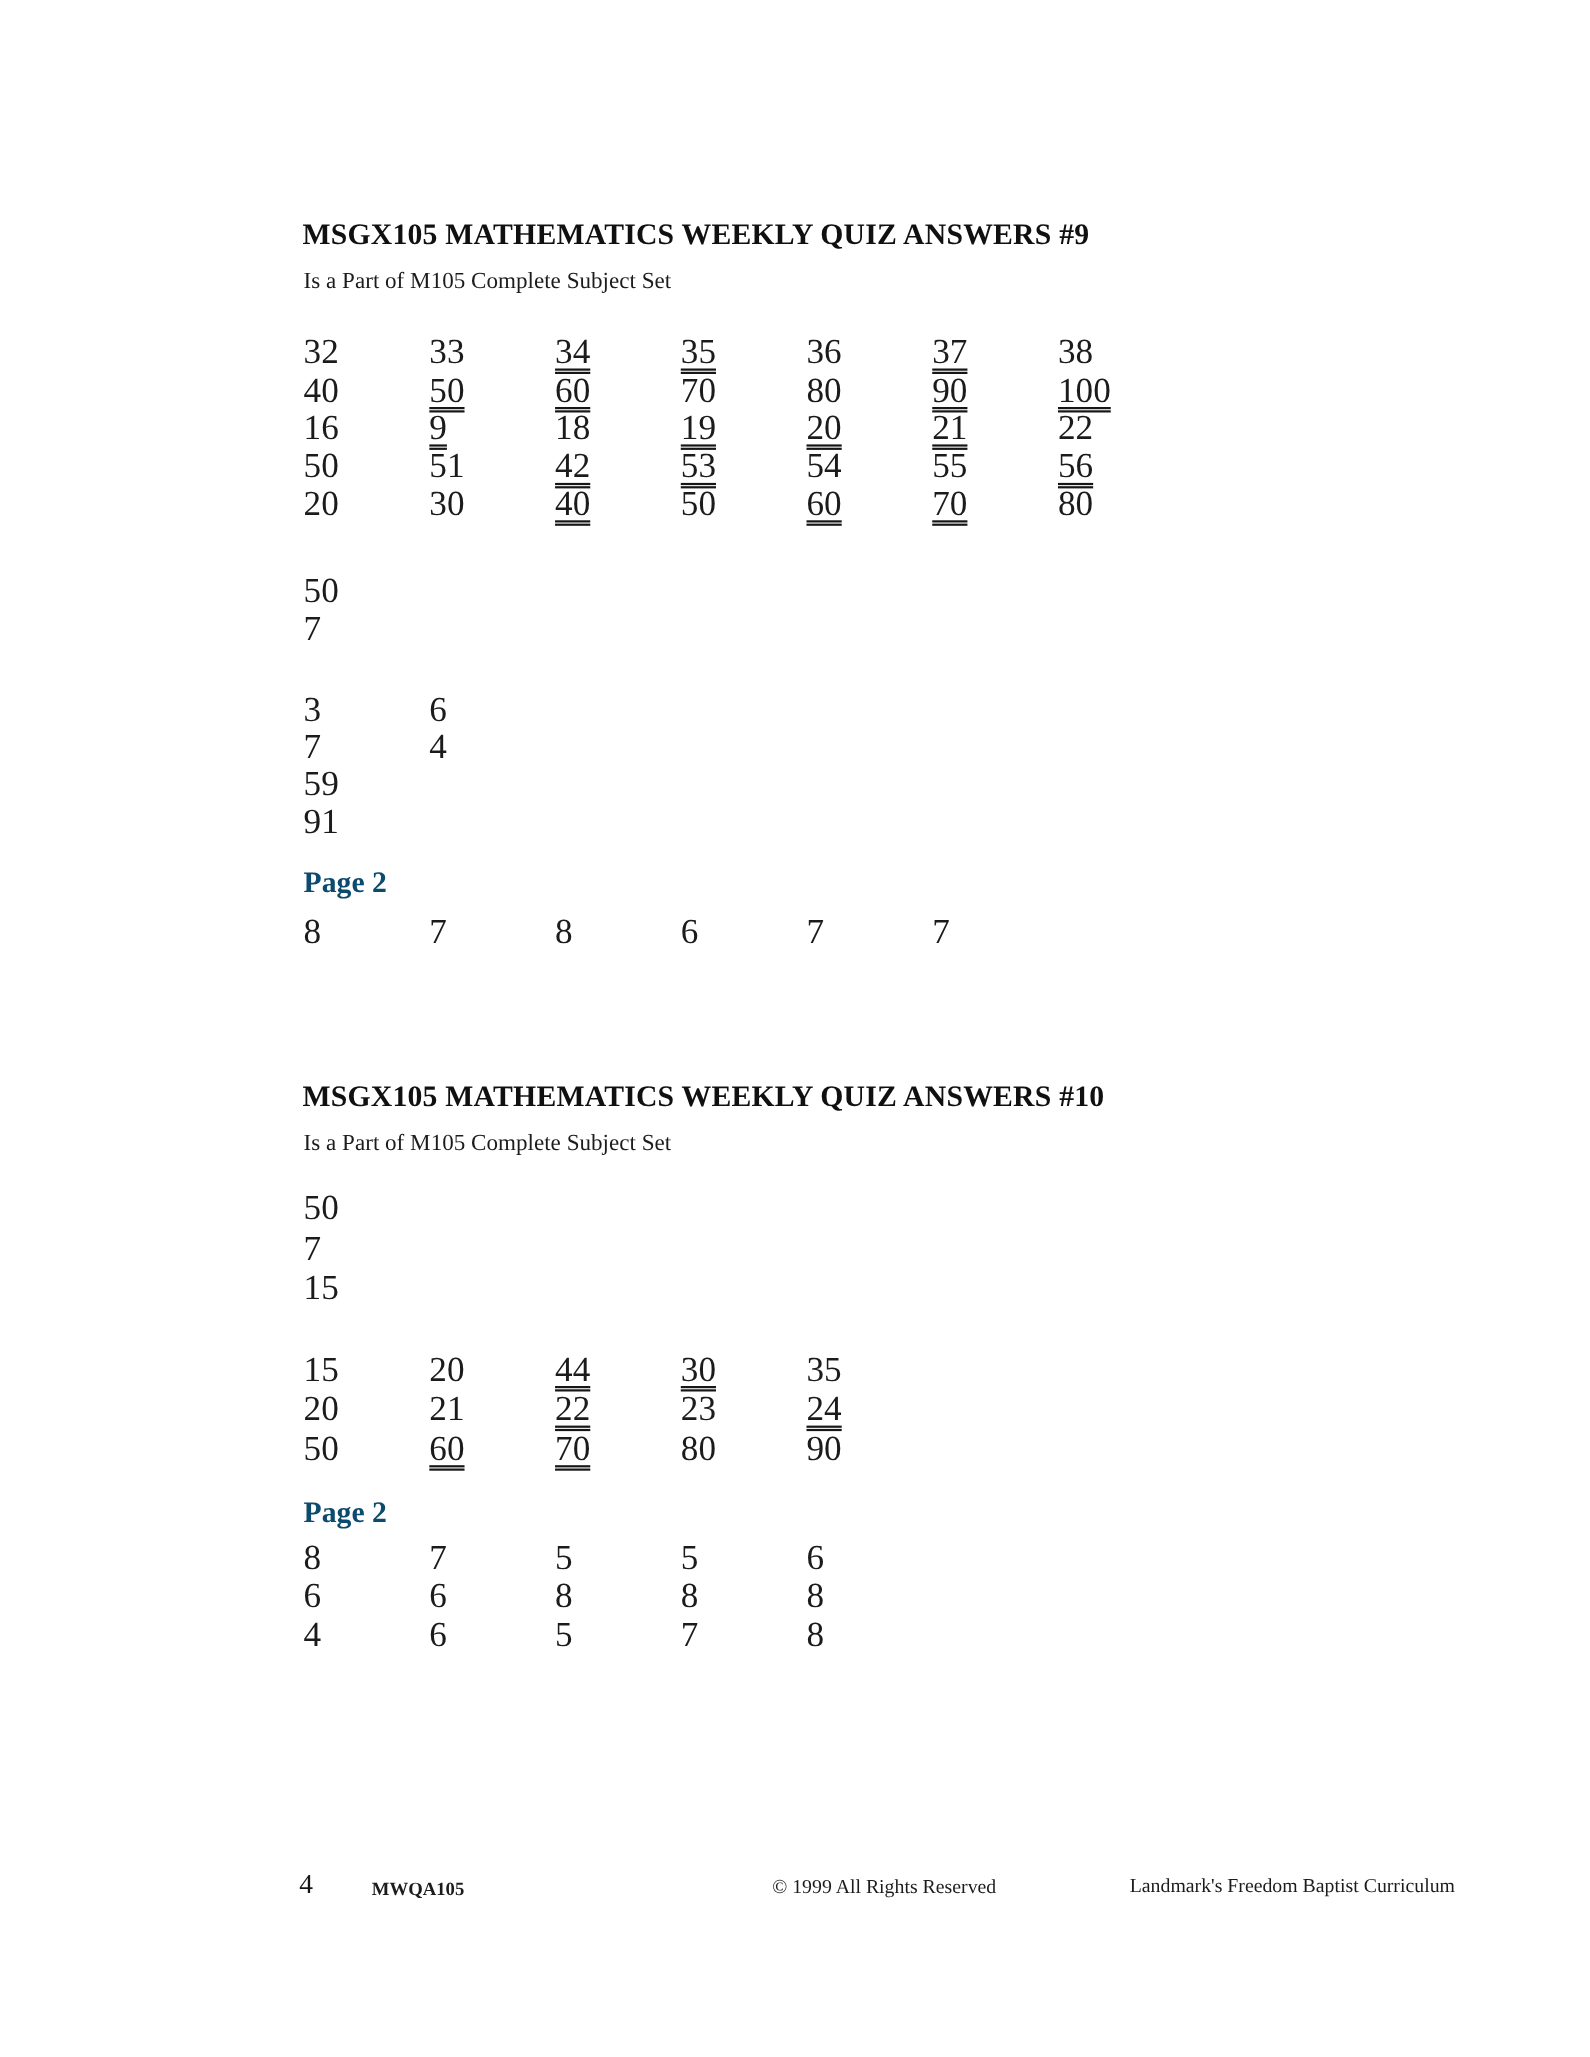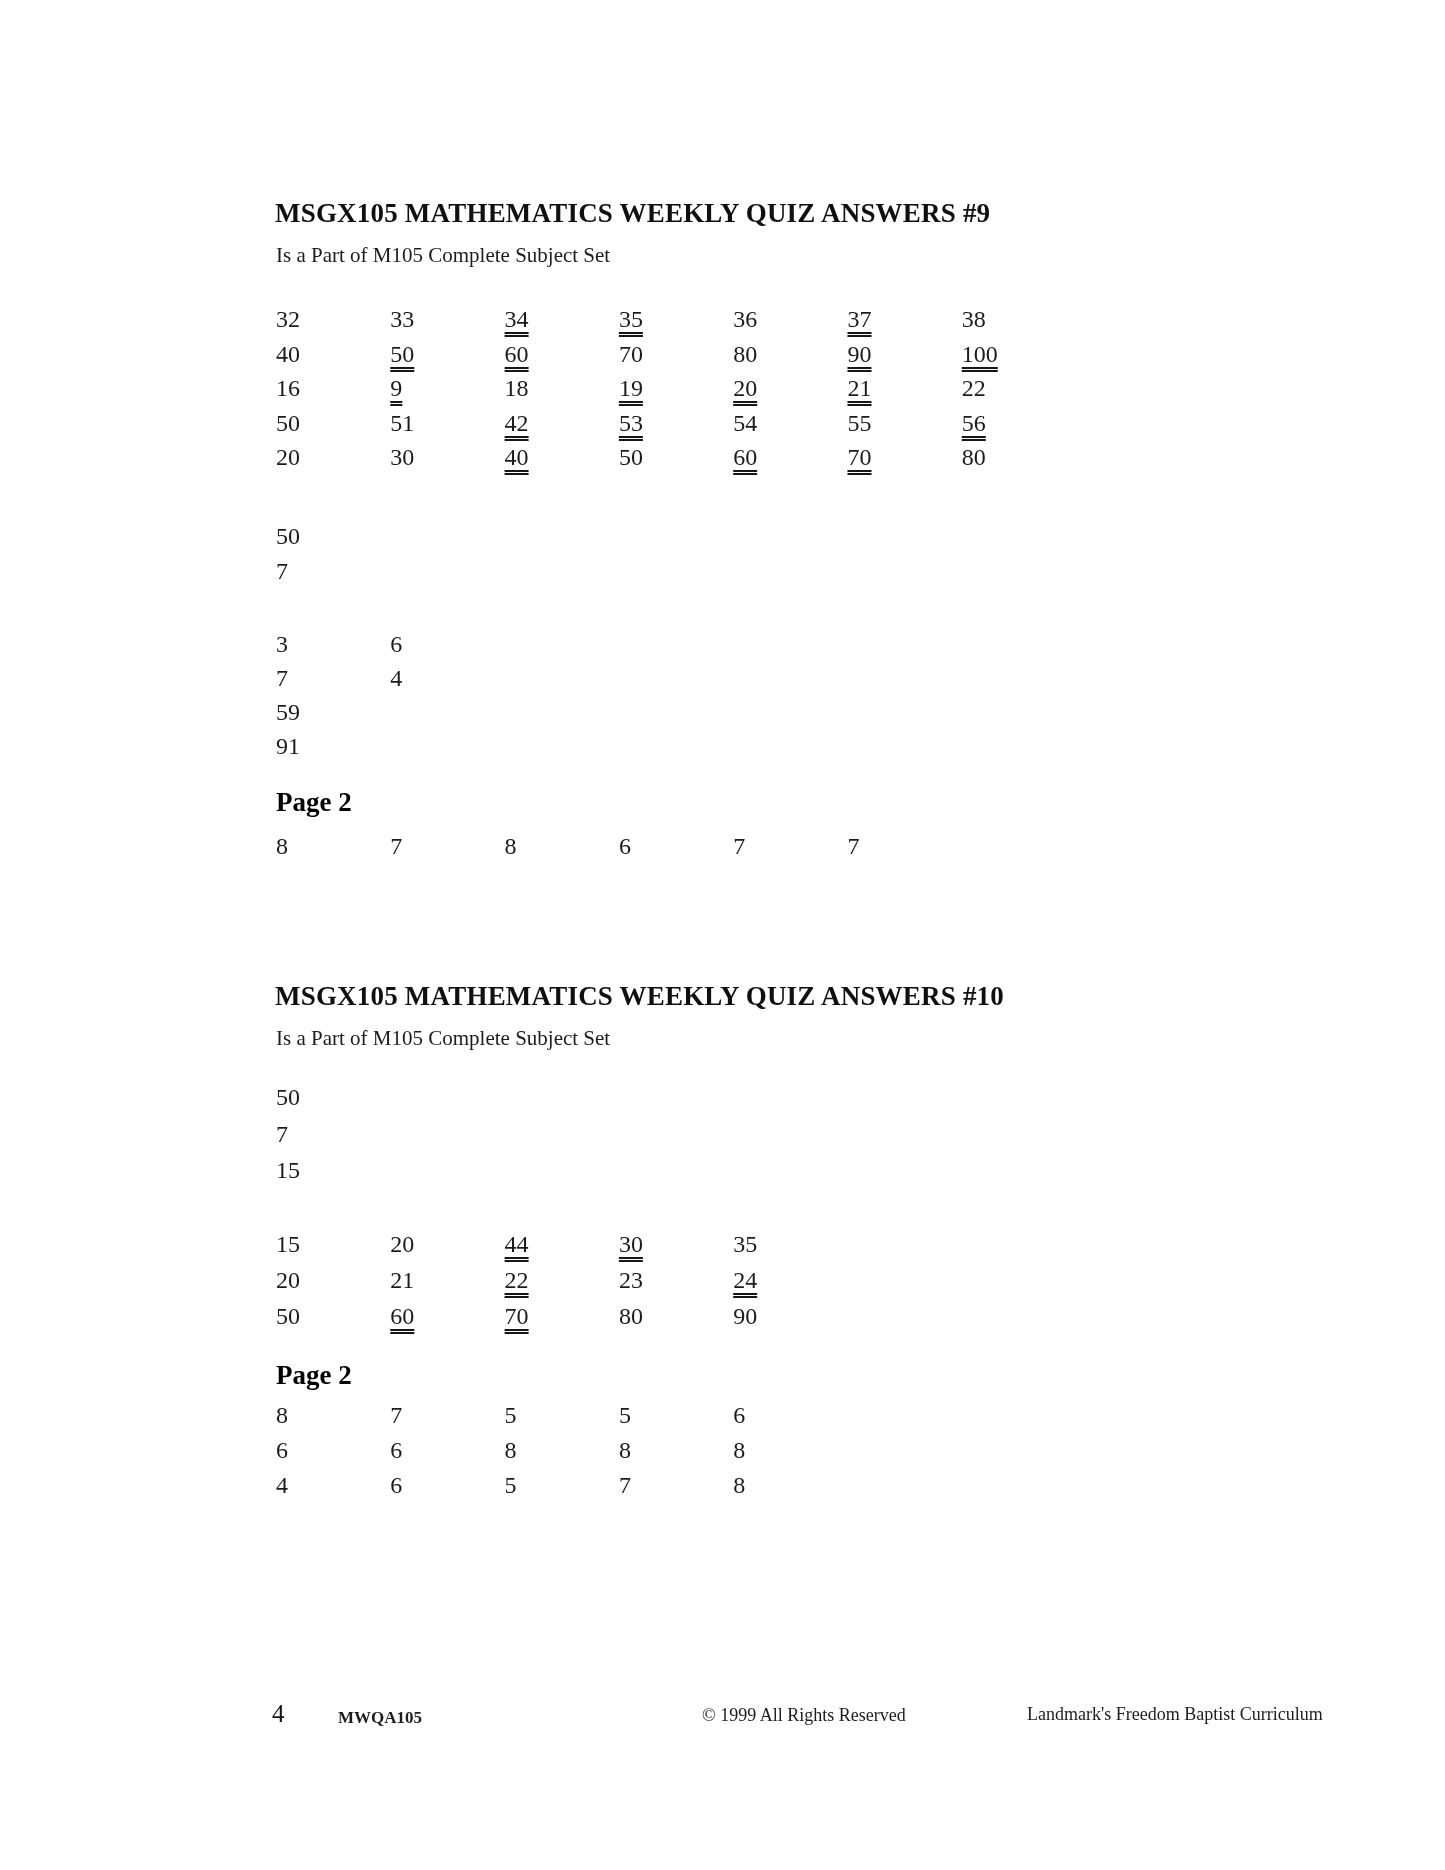--- a/index.html
+++ b/index.html
@@ -5,22 +5,22 @@
   html,body{margin:0;padding:0;}
   body{
     width:1445px;height:1870px;position:relative;
     background:#ffffff;color:#1a1a1a;
     font-family:"Liberation Serif", serif;
     overflow:hidden;
   }
   .abs{position:absolute;white-space:nowrap;}
   .title{font-size:27px;font-weight:bold;color:#101010;letter-spacing:.2px;}
   .subtitle{font-size:21px;color:#1c1c1c;text-align:right;}
-  .pagelabel{font-size:27px;font-weight:bold;color:#000000;}
-  .numgrid{font-size:24px;color:#1b1b1b;}
+  .pagelabel{font-size:27px;font-weight:bold;color:#0c4a6e;}
+  .numgrid{font-size:32px;color:#1b1b1b;}
   .nrow{display:flex;line-height:var(--rh,34.6px);height:var(--rh,34.6px);}
   .cell{display:inline-block;width:114.3px;flex:0 0 114.3px;}
   .u{
     text-decoration-line:underline;
     text-decoration-style:double;
     text-decoration-thickness:2px;
     text-underline-offset:5px;
     text-decoration-color:#161616;
   }
   .g1{--rh:34.6px;}

